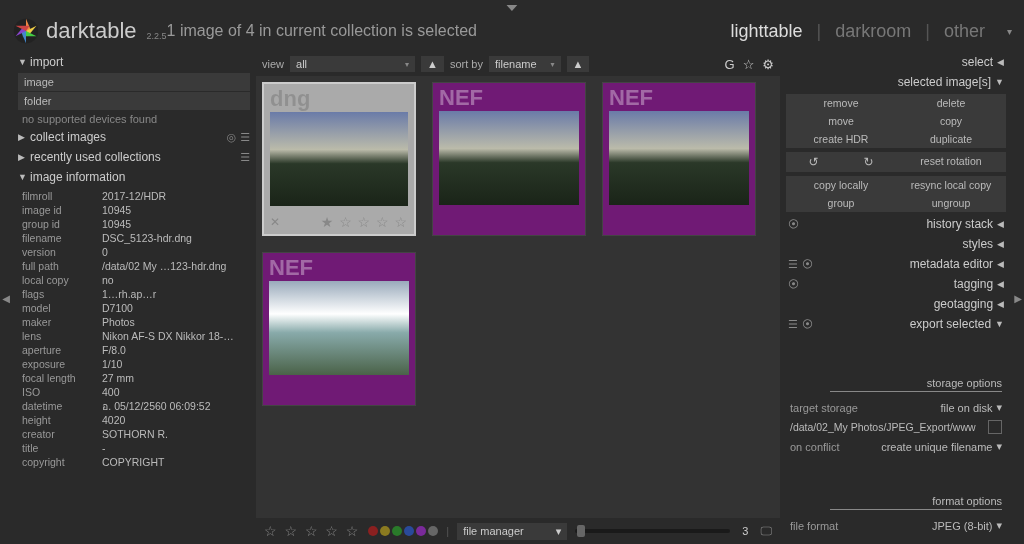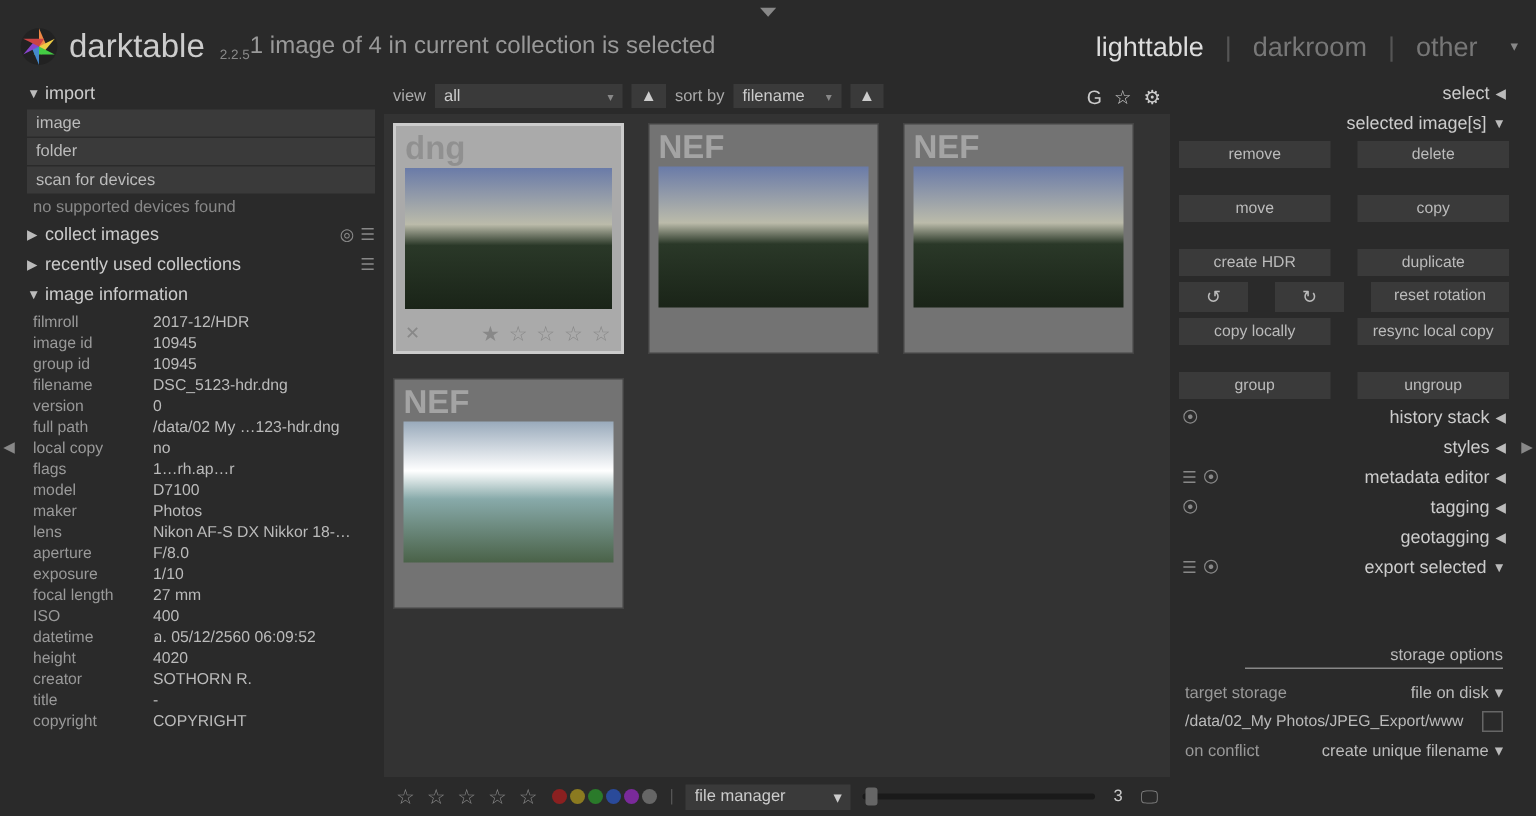--- a/index.html
+++ b/index.html
@@ -45,21 +45,21 @@
 .center-panel { flex: 1; display: flex; flex-direction: column; background: #2a2a2a; }
 .toolbar { display: flex; align-items: center; padding: 4px 6px; gap: 6px; font-size: 11px; }
 .toolbar-label { color: #aaa; }
 .toolbar-select { background: #3a3a3a; color: #ccc; border: none; padding: 2px 6px; font-size: 11px; display:flex; align-items:center; gap:14px;}
 .toolbar-select .sel-caret { font-size:8px; color:#888;}
 .toolbar-btn { background: #3a3a3a; color: #ccc; border: none; padding: 2px 6px; font-size: 11px; cursor:pointer;}
 .toolbar-spacer { flex: 1; }
 .toolbar-icons { display: flex; gap: 8px; font-size: 13px; color: #ccc; }
 
 .thumb-grid { flex: 1; padding: 6px; display: flex; flex-wrap: wrap; align-content: flex-start; gap: 16px; background:#333;}
-.thumb { width: 154px; height: 154px; background: #737373; border: 1px solid #444; position: relative; }
+.thumb { width: 154px; height: 154px; background: #701a75; border: 1px solid #444; position: relative; }
 .thumb.selected { background: #aaa; border: 2px solid #ccc; }
 .thumb-label { position: absolute; top: 2px; left: 6px; font-size: 22px; font-weight: bold; color: rgba(255,255,255,0.35); }
 .thumb.selected .thumb-label { color: rgba(0,0,0,0.15); }
 .thumb-img { position: absolute; top: 28px; left: 6px; right: 6px; height: 94px; background: linear-gradient(to bottom, #6a7ba8 0%, #bba 40%, #2a3828 55%, #1a2418 100%); }
 .thumb-img.bright { background: linear-gradient(to bottom, #9ab 0%, #fff 35%, #8aa 55%, #4a6248 100%); }
 .thumb-foot { position:absolute; bottom:4px; left:6px; right:6px; display:flex; align-items:center;}
 .thumb-x { color: #888; font-size: 12px;}
 .thumb-stars { color: #888; font-size: 14px; letter-spacing:1px;}
 
 .bottom-bar { display: flex; align-items: center; padding: 4px 8px; gap: 8px; height:26px;}
@@ -71,21 +71,21 @@
 .slider-thumb { position:absolute; left:2px; top:-4px; width:8px; height:12px; background:#666; border-radius:2px;}
 .zoom-val { color: #ccc; padding: 0 4px; }
 .screen-icon { color:#888; font-size:12px;}
 
 
 .right-panel { width: 232px; background: #2a2a2a; padding: 0 2px; overflow:hidden;}
 .rp-header { display: flex; align-items: center; justify-content: flex-end; padding: 3px 6px; font-size: 12px; color: #ccc; gap:4px; cursor:pointer;}
 .rp-header .left-icons { margin-right: auto; color:#888; display:flex; gap:4px; font-size:11px;}
 .rp-header .caret { font-size: 9px; color:#bbb;}
 
-.action-grid { display: grid; grid-template-columns: 1fr 1fr; gap: 18px; padding: 2px 4px; }
+.action-grid { display: grid; grid-template-columns: 1fr 1fr; gap: 0; padding: 2px 4px; }
 .action-btn { background: #3a3a3a; color: #bbb; text-align: center; padding: 3px 2px; font-size: 10.5px; cursor:pointer;}
 .action-btn.icon-only { font-size:12px; }
 
 .export-section { padding: 4px 8px; }
 .section-title { text-align: right; color: #bbb; border-bottom: 1px solid #888; padding: 2px 0; margin-bottom:6px; margin-left:40px;margin-top:37px;}
 .export-row { display: flex; justify-content: space-between; align-items: center; padding: 3px 0; font-size: 11px; }
 .export-row .label { color: #999; }
 .export-row .value { color: #bbb; display:flex; align-items:center; gap:4px;}
 .path-row { display:flex; align-items:center; gap:4px; padding:3px 0;}
 .path-input { flex:1; color:#bbb; font-size:10.5px; white-space:nowrap; overflow:hidden;}
@@ -125,21 +125,20 @@
       <span class="side-handle-tri">◀</span>
     </div>
 
   <div class="left-panel">
     <div class="panel-header">
       <span class="caret">▼</span>
       <span class="title">import</span>
     </div>
     <div class="panel-sub-item">image</div>
     <div class="panel-sub-item">folder</div>
-    <div class="panel-sub-item">scan for devices</div>
     <div class="panel-text">no supported devices found</div>
 
     <div class="panel-header">
       <span class="caret">▶</span>
       <span class="title">collect images</span>
       <span class="icons">
           <span>◎</span>
           <span>☰</span>
         </span>
     </div>

